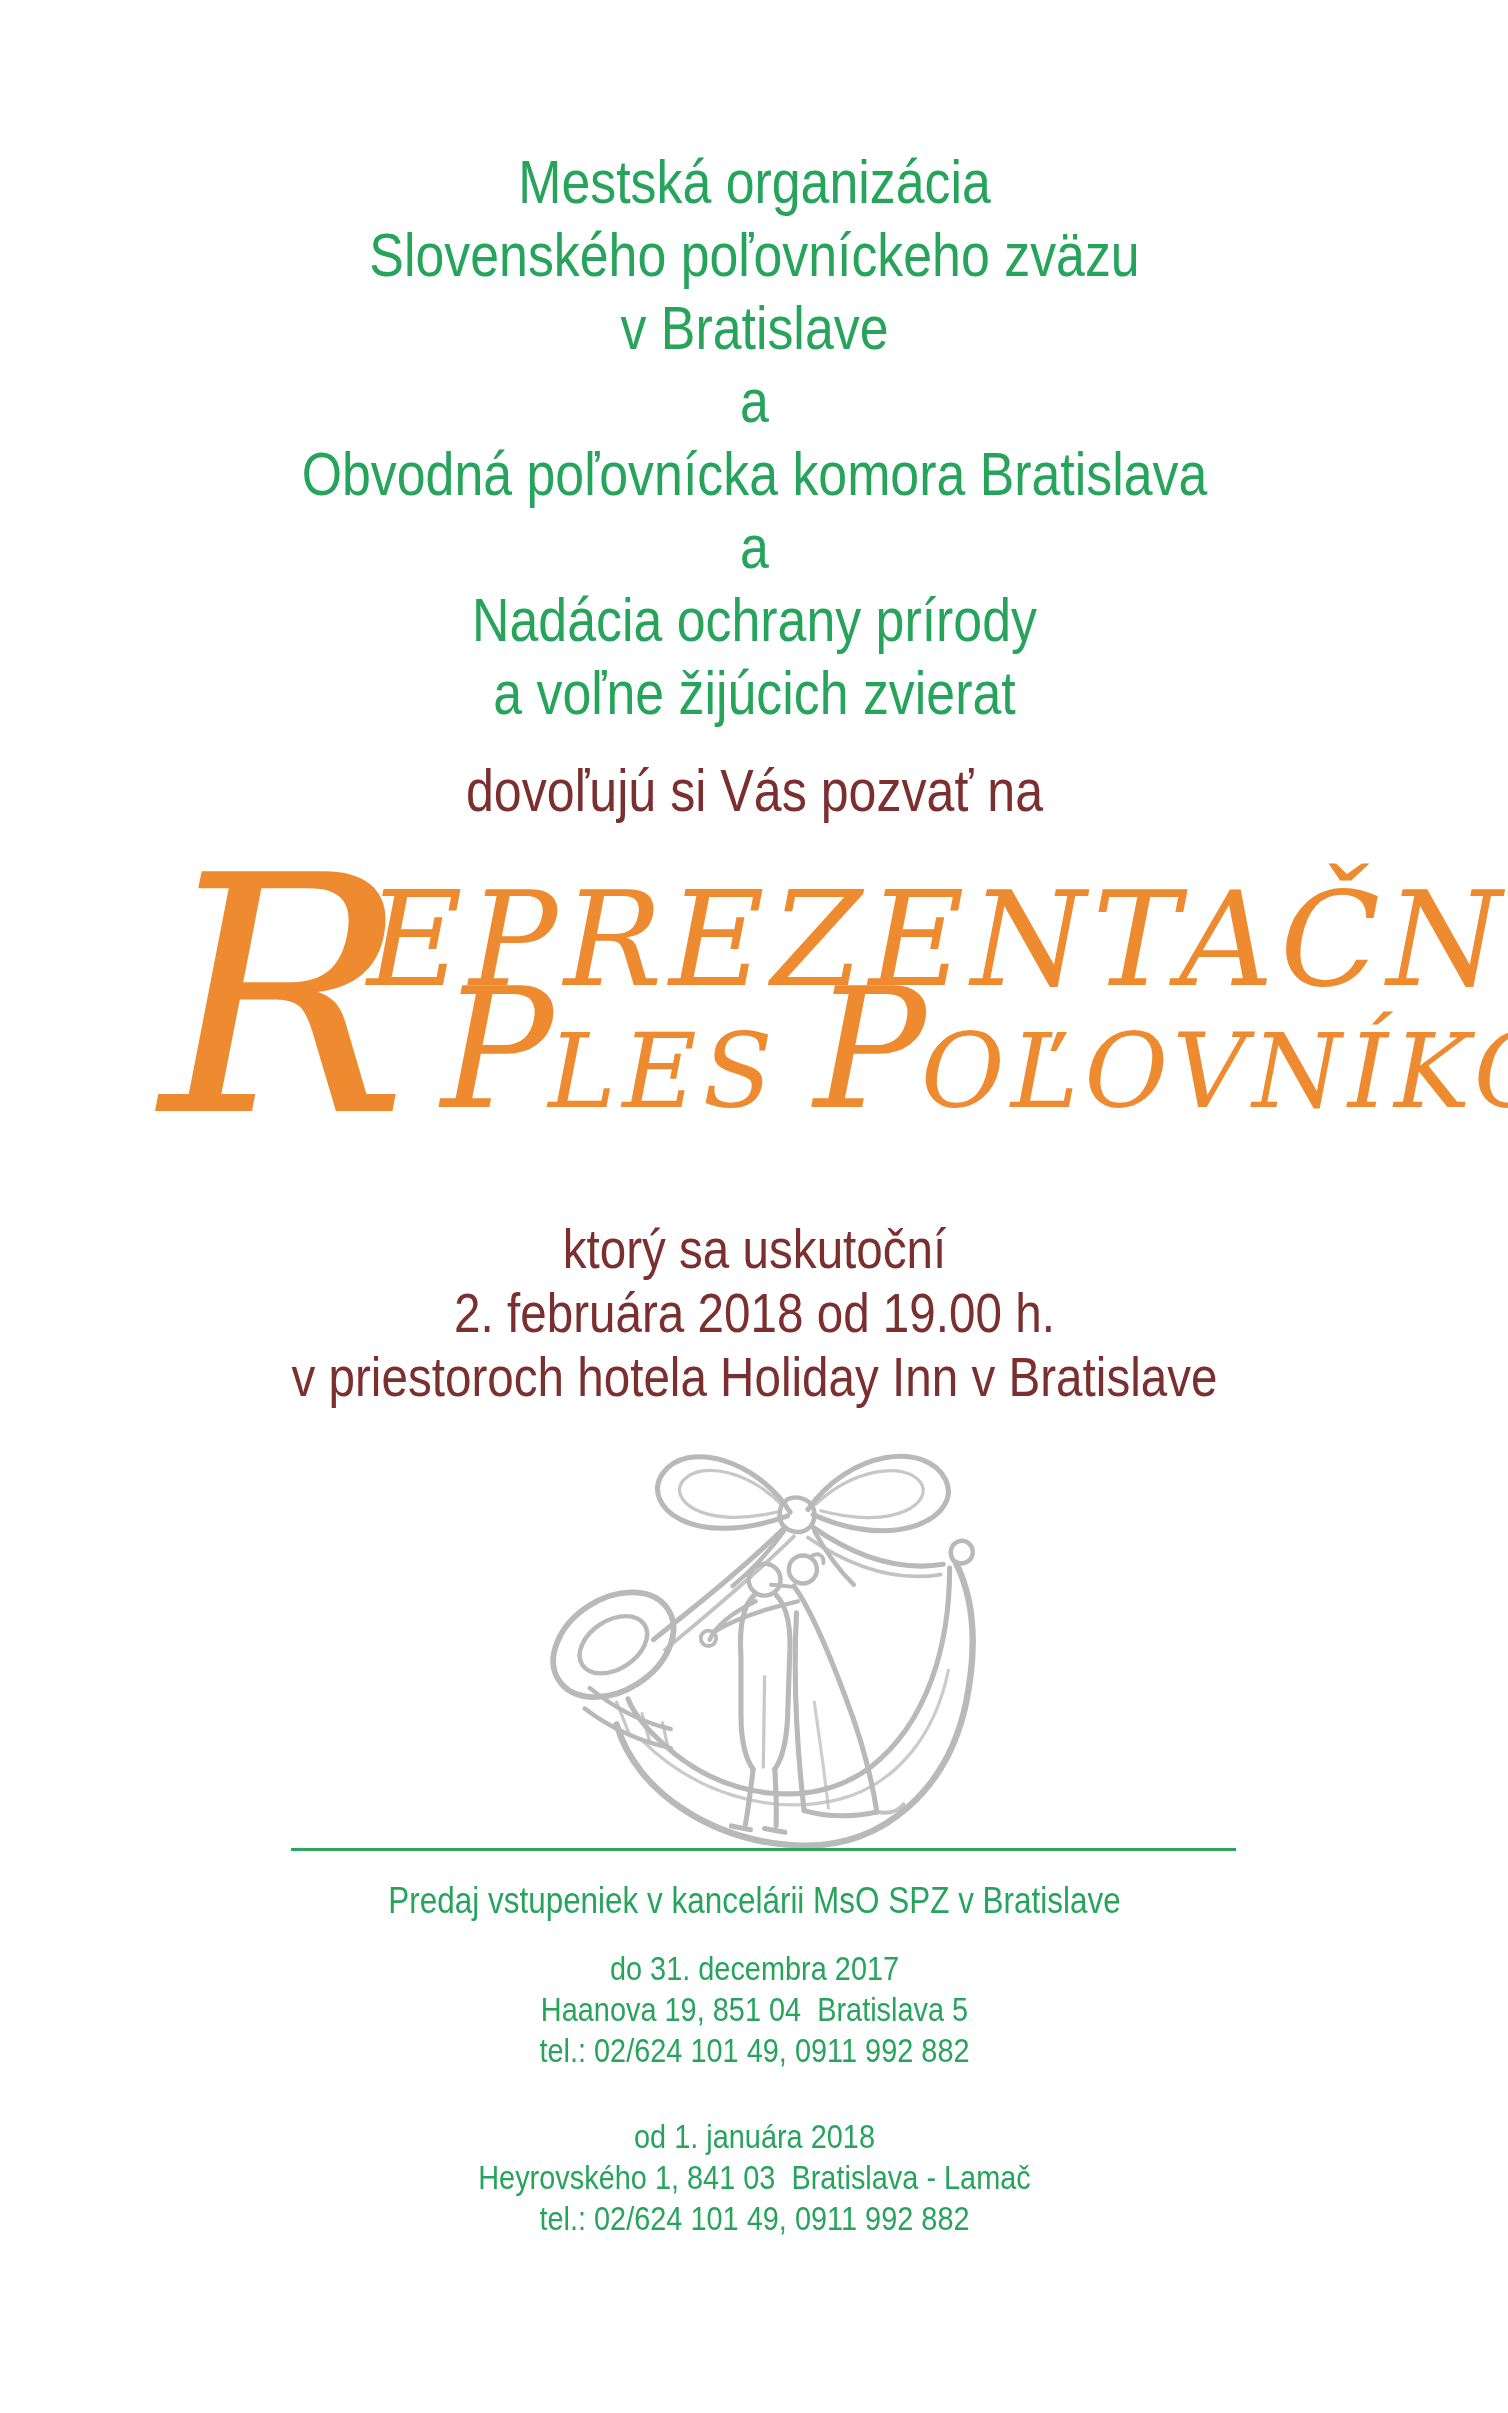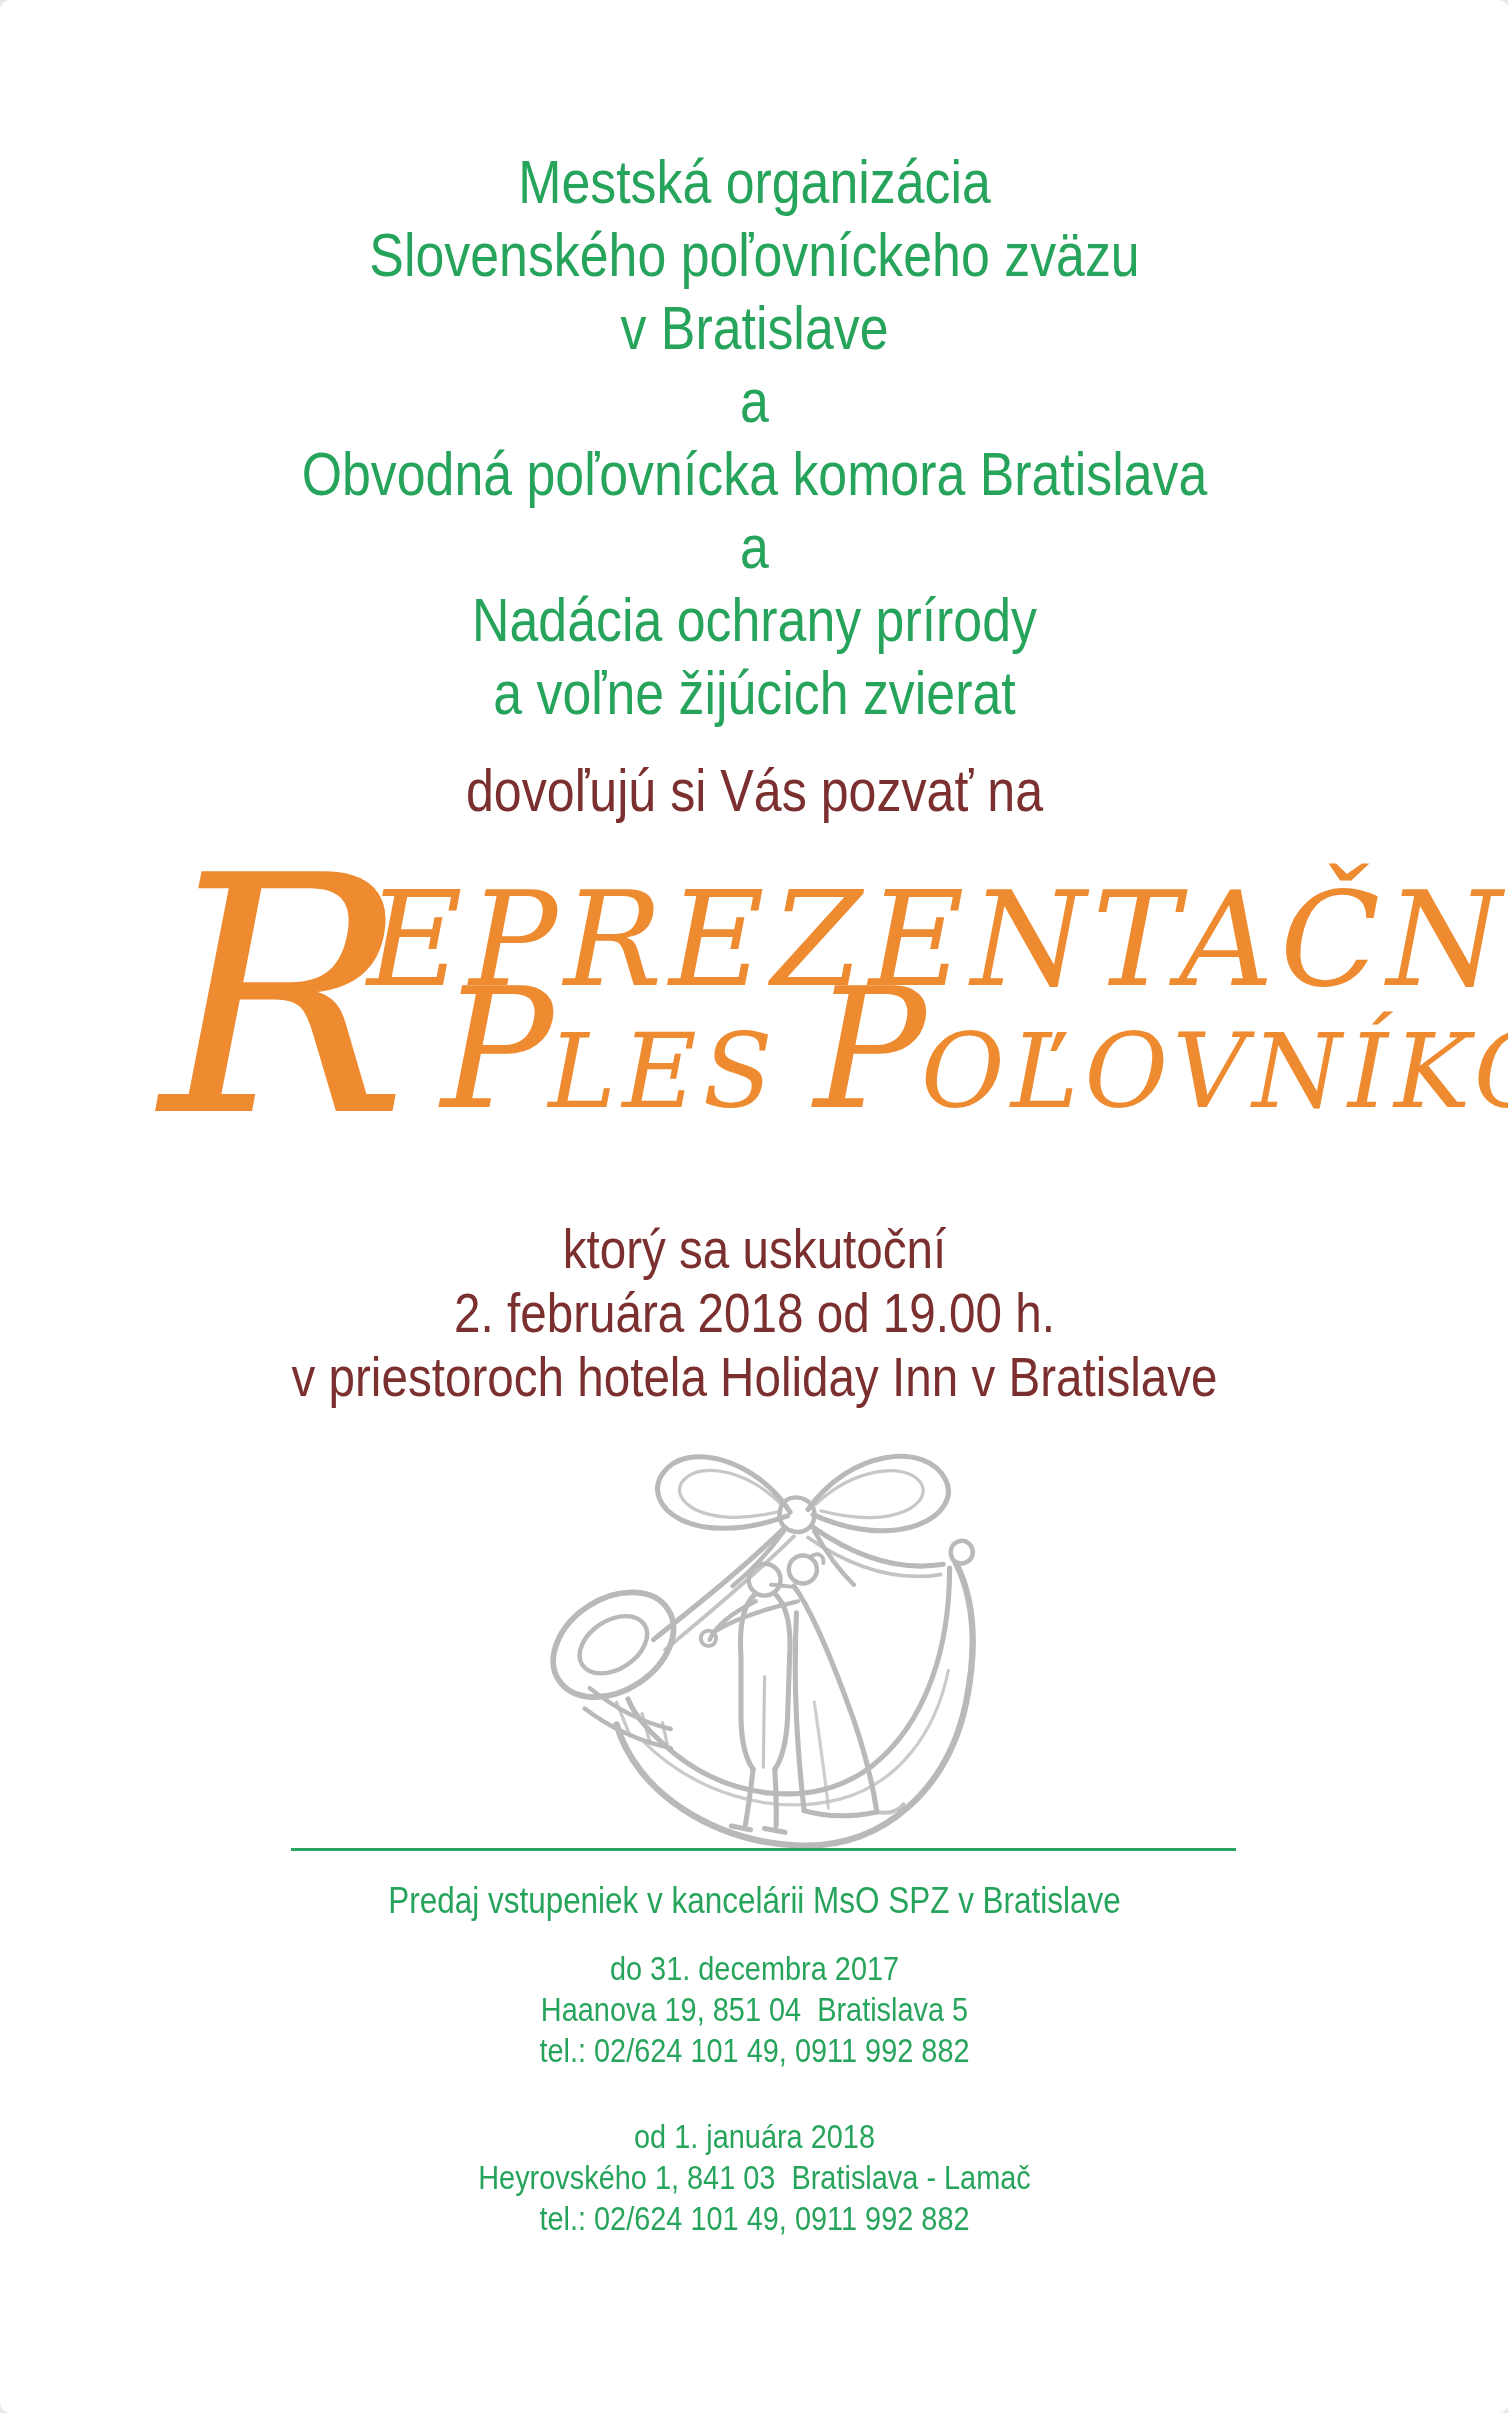--- a/index.html
+++ b/index.html
@@ -3,21 +3,20 @@
 <meta charset="utf-8">
 <style>
   html,body{margin:0;padding:0;background:#e9e9e9;}
   #page{
     position:relative;
     width:1509px;height:2413px;
     background:#ffffff;
     font-family:"Liberation Sans",sans-serif;
     overflow:hidden;
     margin:0 auto;
-    border-radius:11px;
   }
   .block{position:absolute;left:0;width:100%;text-align:center;}
   .cx{transform:scaleX(0.85);transform-origin:50% 0;}
   .block div{white-space:pre-wrap;}
   .green{color:#27a45c;}
   .maroon{color:#7b2f2f;}
   .orange{color:#ee8b30;}
 
   #header-block{top:146px;font-size:61px;line-height:73px;}
   #invite-block{top:757px;font-size:59px;line-height:69px;}

